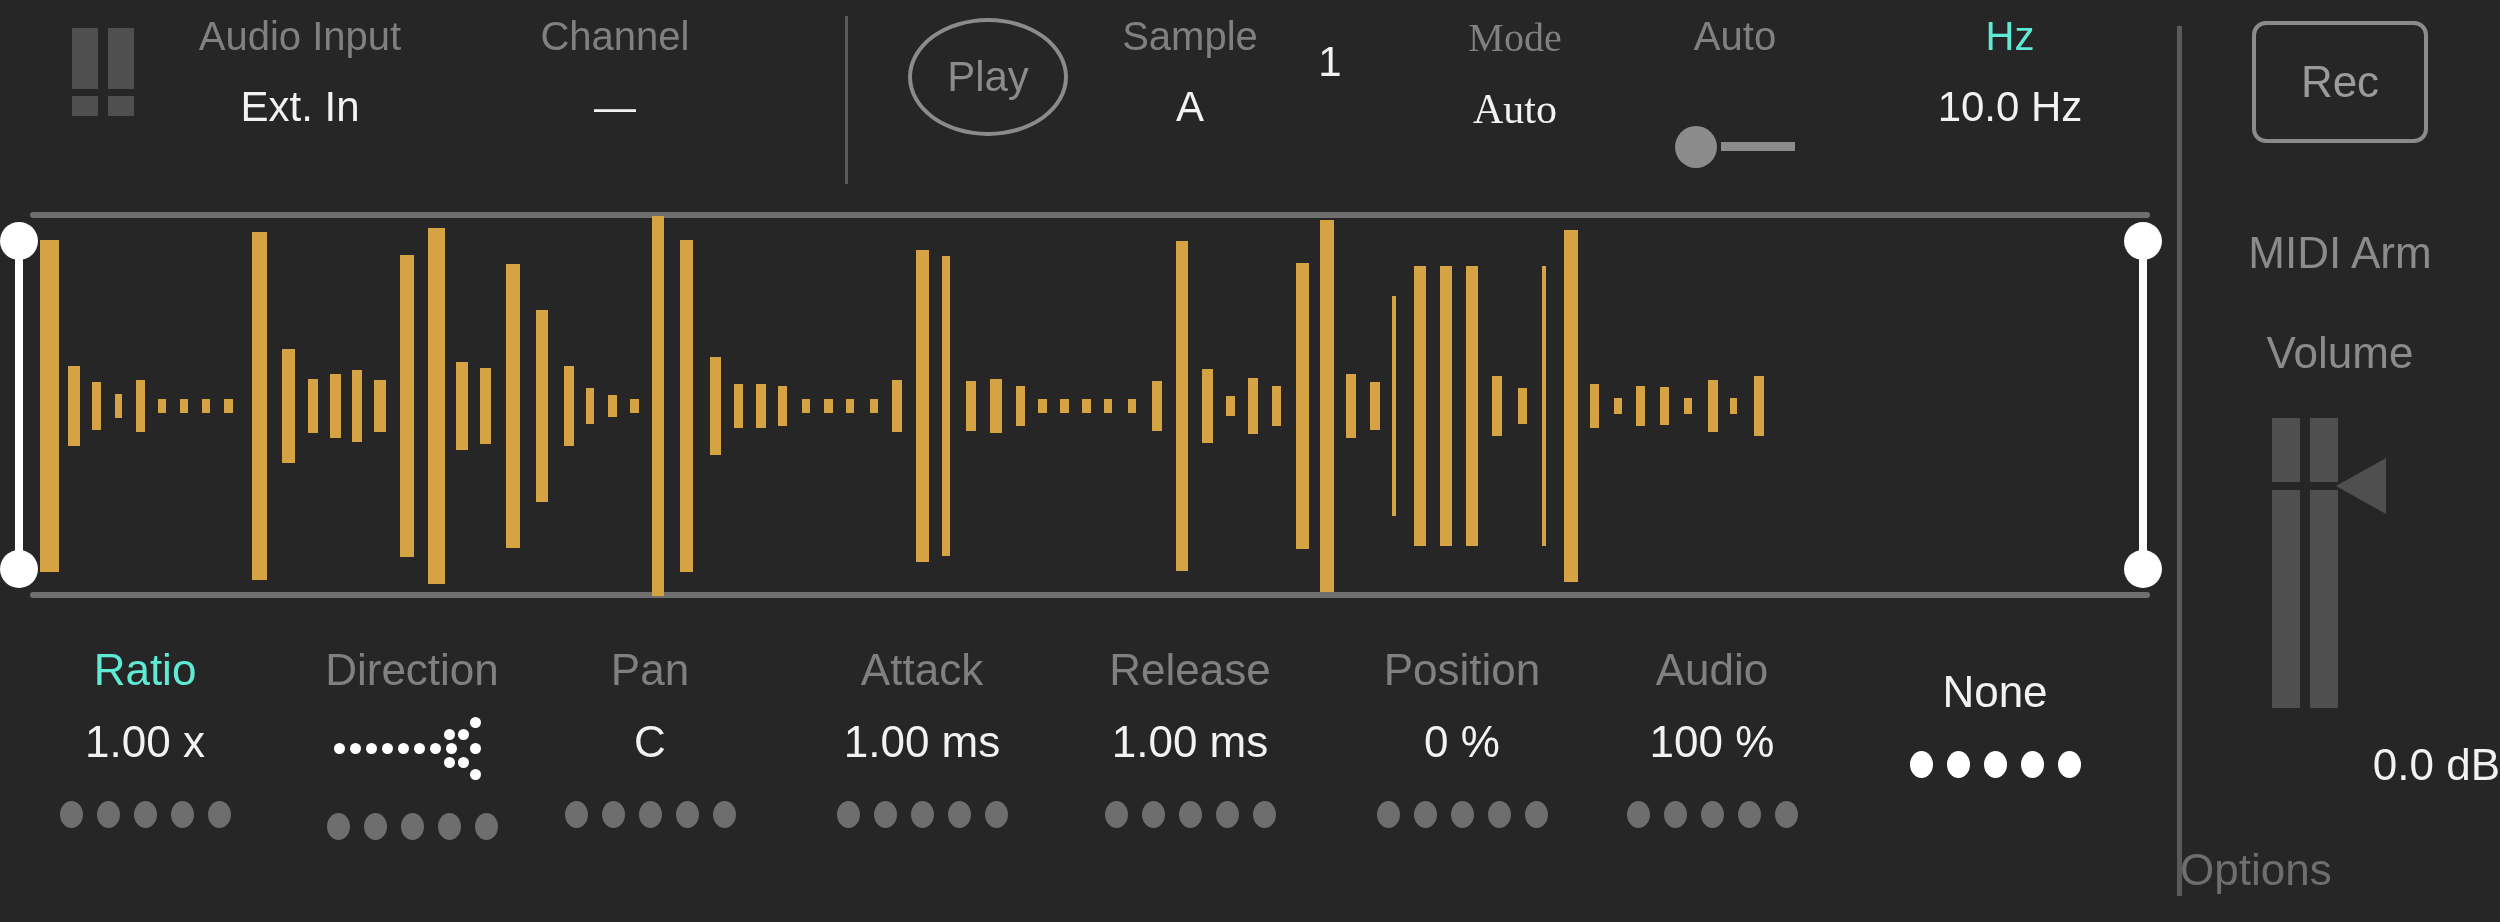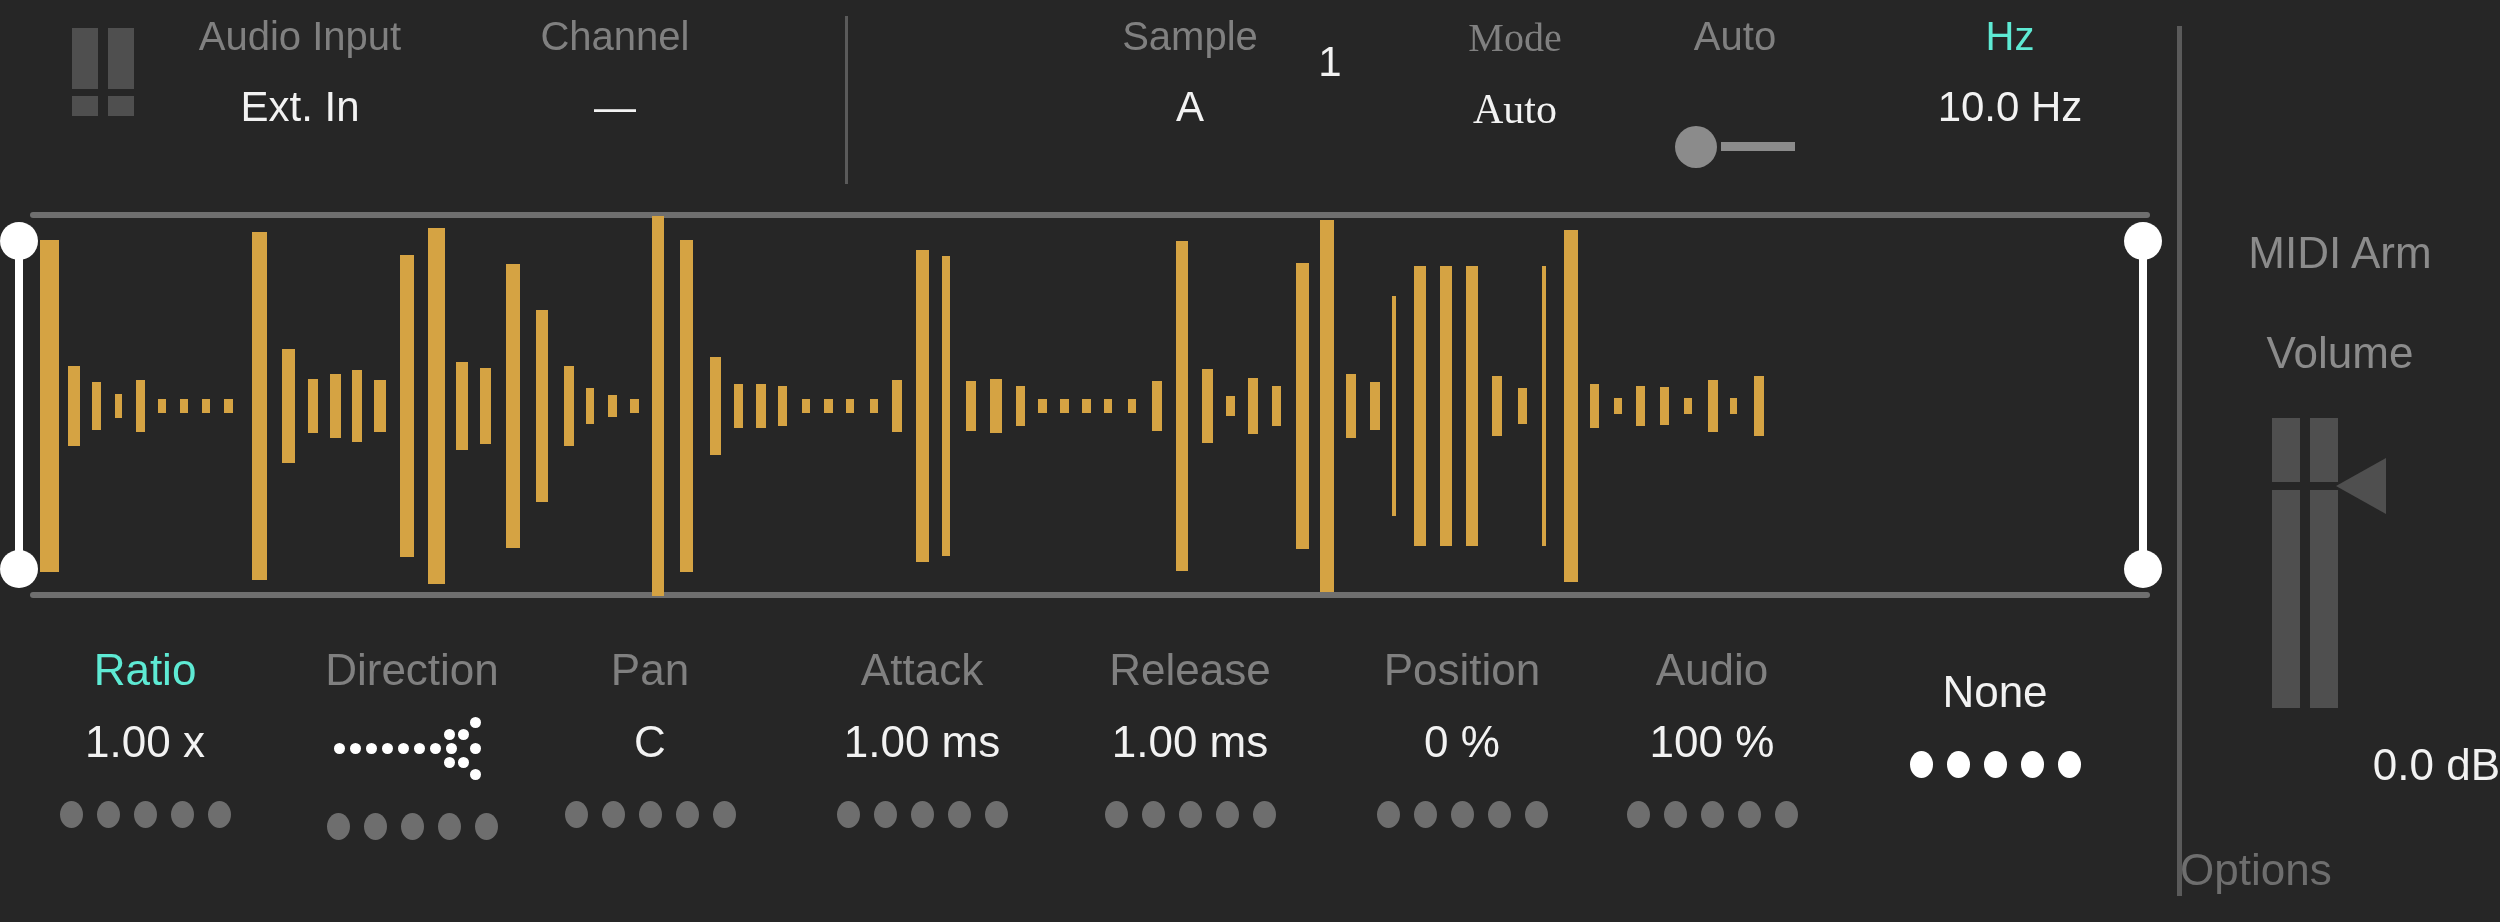--- a/index.html
+++ b/index.html
@@ -313,20 +313,23 @@
       <div class="val">Ext. In</div>
     </div>
 
     <div class="hdr-col" style="left:490px; width:250px;">
       <div class="lbl">Channel</div>
       <div class="val">—</div>
     </div>
 
     <div class="vdiv" style="left:845px; top:16px; height:168px;"></div>
 
+    <div id="play-button">
+      <span class="plabel">Play</span>
+    </div>
 
     <div class="hdr-col" style="left:1100px; width:180px;">
       <div class="lbl">Sample</div>
       <div class="val">A</div>
     </div>
 
     <div class="hdr-col" style="left:1240px; width:180px;">
       <div class="lbl"></div>
       <div class="val">1</div>
     </div>
@@ -543,20 +546,23 @@
           <span></span>
           <span></span>
           <span></span>
         </div>
       </div>
     </div>
 
   <div id="panel-divider"></div>
   <div id="right-panel">
 
+    <div id="rec-button">
+      <span class="rlabel">Rec</span>
+    </div>
 
     <div id="midi-arm-label">MIDI Arm</div>
     <div id="volume-label">Volume</div>
 
     <div id="volume-fader">
       <div class="vbar v1"></div>
       <div class="vbar v2"></div>
       <div class="vcross"></div>
       <div class="pointer"></div>
     </div>

